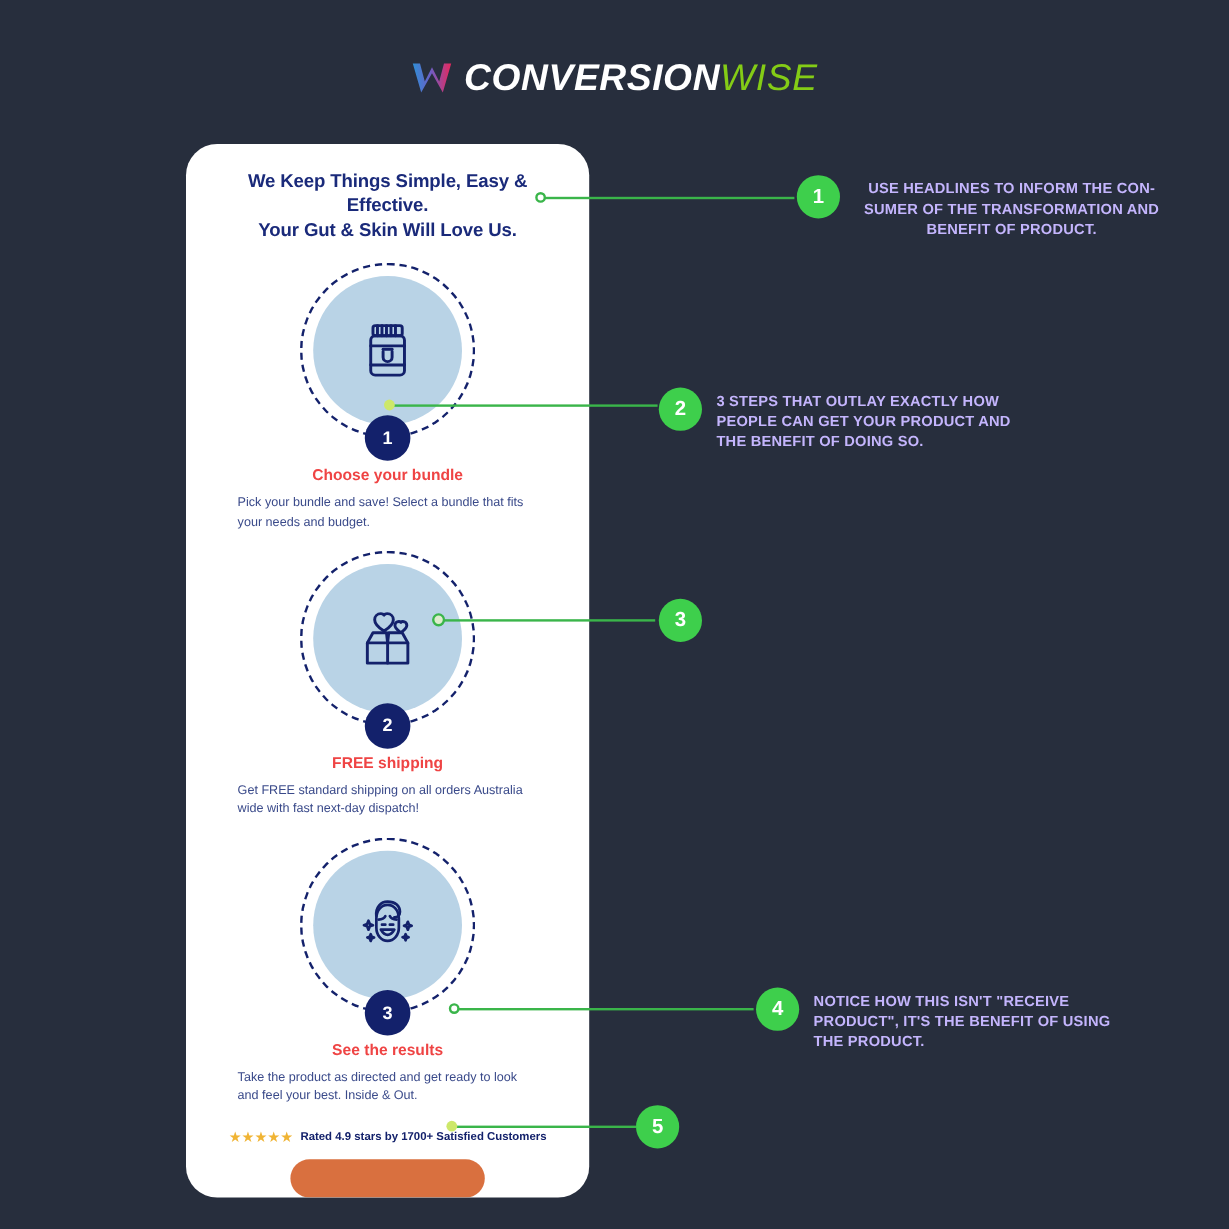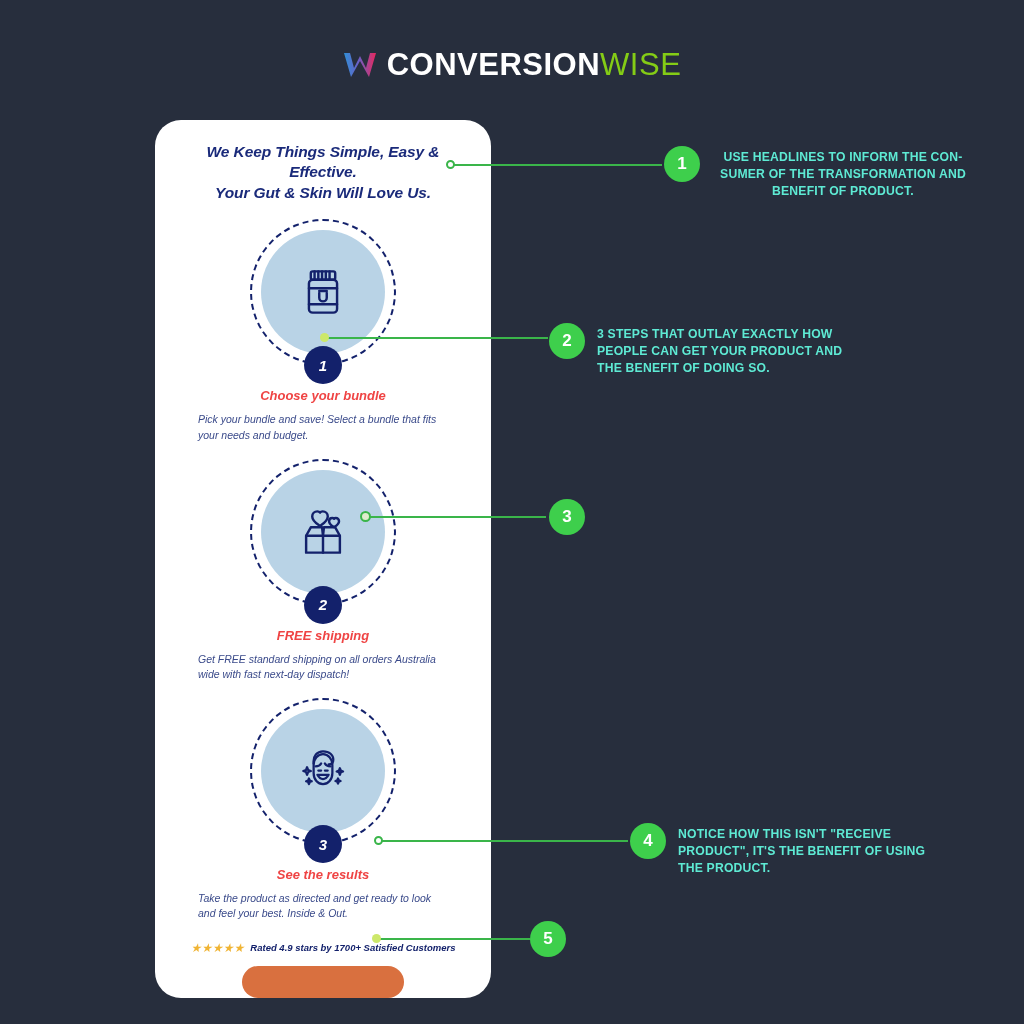--- a/index.html
+++ b/index.html
@@ -7,34 +7,34 @@
     width:1024px;height:1024px;overflow:hidden;
     background:#272e3d;
     font-family:"Liberation Sans",sans-serif;
     position:relative;
   }
   .stage{position:absolute;inset:0;}
 
   
   .brand{
     position:absolute;left:0;right:0;top:44px;height:42px;
-    display:flex;align-items:center;justify-content:center;gap:10px;
+    display:flex;align-items:center;justify-content:center;gap:10px;font-style:italic;
   }
   .brand-mark{width:34px;height:30px;display:block;}
   .brand-text{
     font-size:31px;font-weight:700;letter-spacing:.5px;color:#ffffff;
     display:flex;align-items:baseline;
   }
   .brand-text .b1{font-weight:700;}
   .brand-text .b2{font-weight:400;color:#84cc16;}
 
   
   .card{
     position:absolute;left:155px;top:120px;width:336px;height:878px;
-    background:#ffffff;border-radius:26px;overflow:hidden;font-style:italic;
+    background:#ffffff;border-radius:26px;overflow:hidden;
   }
   .card-inner{padding:22px 26px 0 26px;}
   .headline{
     color:#1a2a7a;font-size:15.5px;font-weight:700;line-height:1.32;
     text-align:center;letter-spacing:-.1px;margin:0;
   }
   .headline span{display:block;}
 
   
   .step{margin-top:16px;display:flex;flex-direction:column;align-items:center;}
@@ -81,21 +81,21 @@
   }
 
   
   .anno{position:absolute;display:flex;align-items:flex-start;gap:12px;}
   .anno-num{
     width:36px;height:36px;min-width:36px;border-radius:50%;background:#3ecf4c;
     color:#fff;font-size:17px;font-weight:700;
     display:flex;align-items:center;justify-content:center;
   }
   .anno-text{
-    color:#5eead4;font-size:12.2px;font-weight:700;line-height:1.38;
+    color:#c4b5fd;font-size:12.2px;font-weight:700;line-height:1.38;
     letter-spacing:.2px;text-transform:uppercase;padding-top:3px;
   }
   .anno-text.center{text-align:center;}
 
   
   .conn{position:absolute;height:2px;background:#3ab54a;}
   .dot-open{
     position:absolute;width:9px;height:9px;border-radius:50%;
     background:#ffffff;border:2px solid #3ab54a;box-sizing:border-box;
   }

